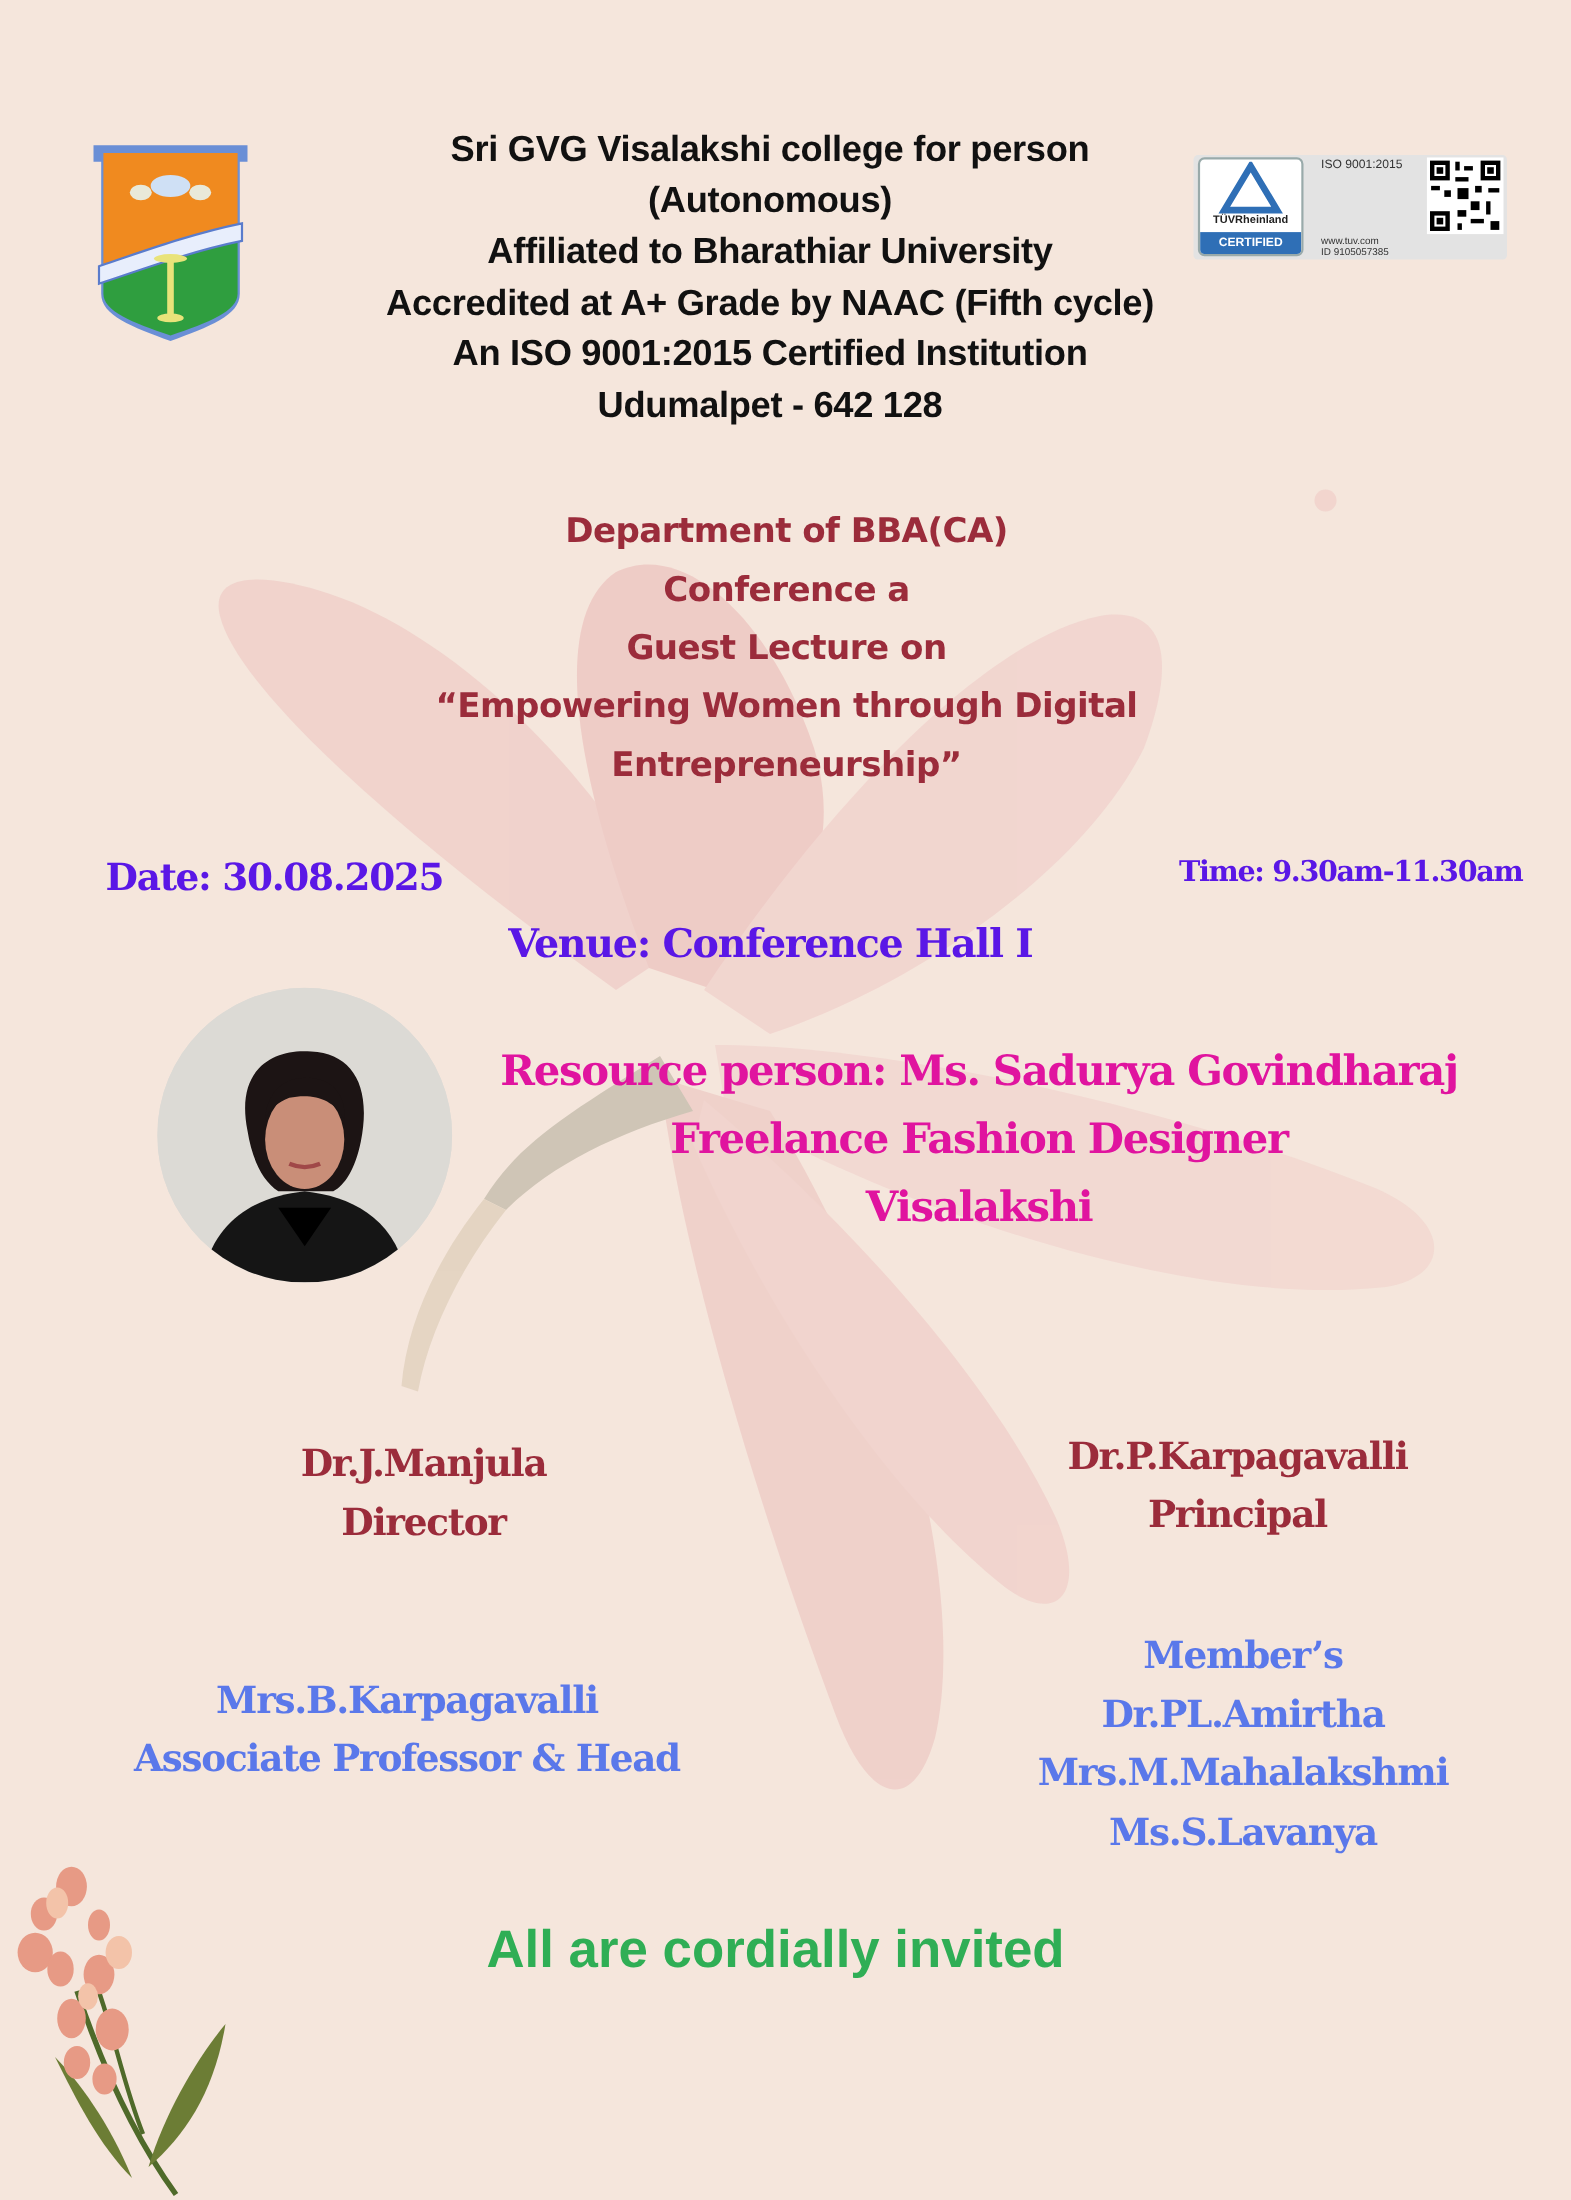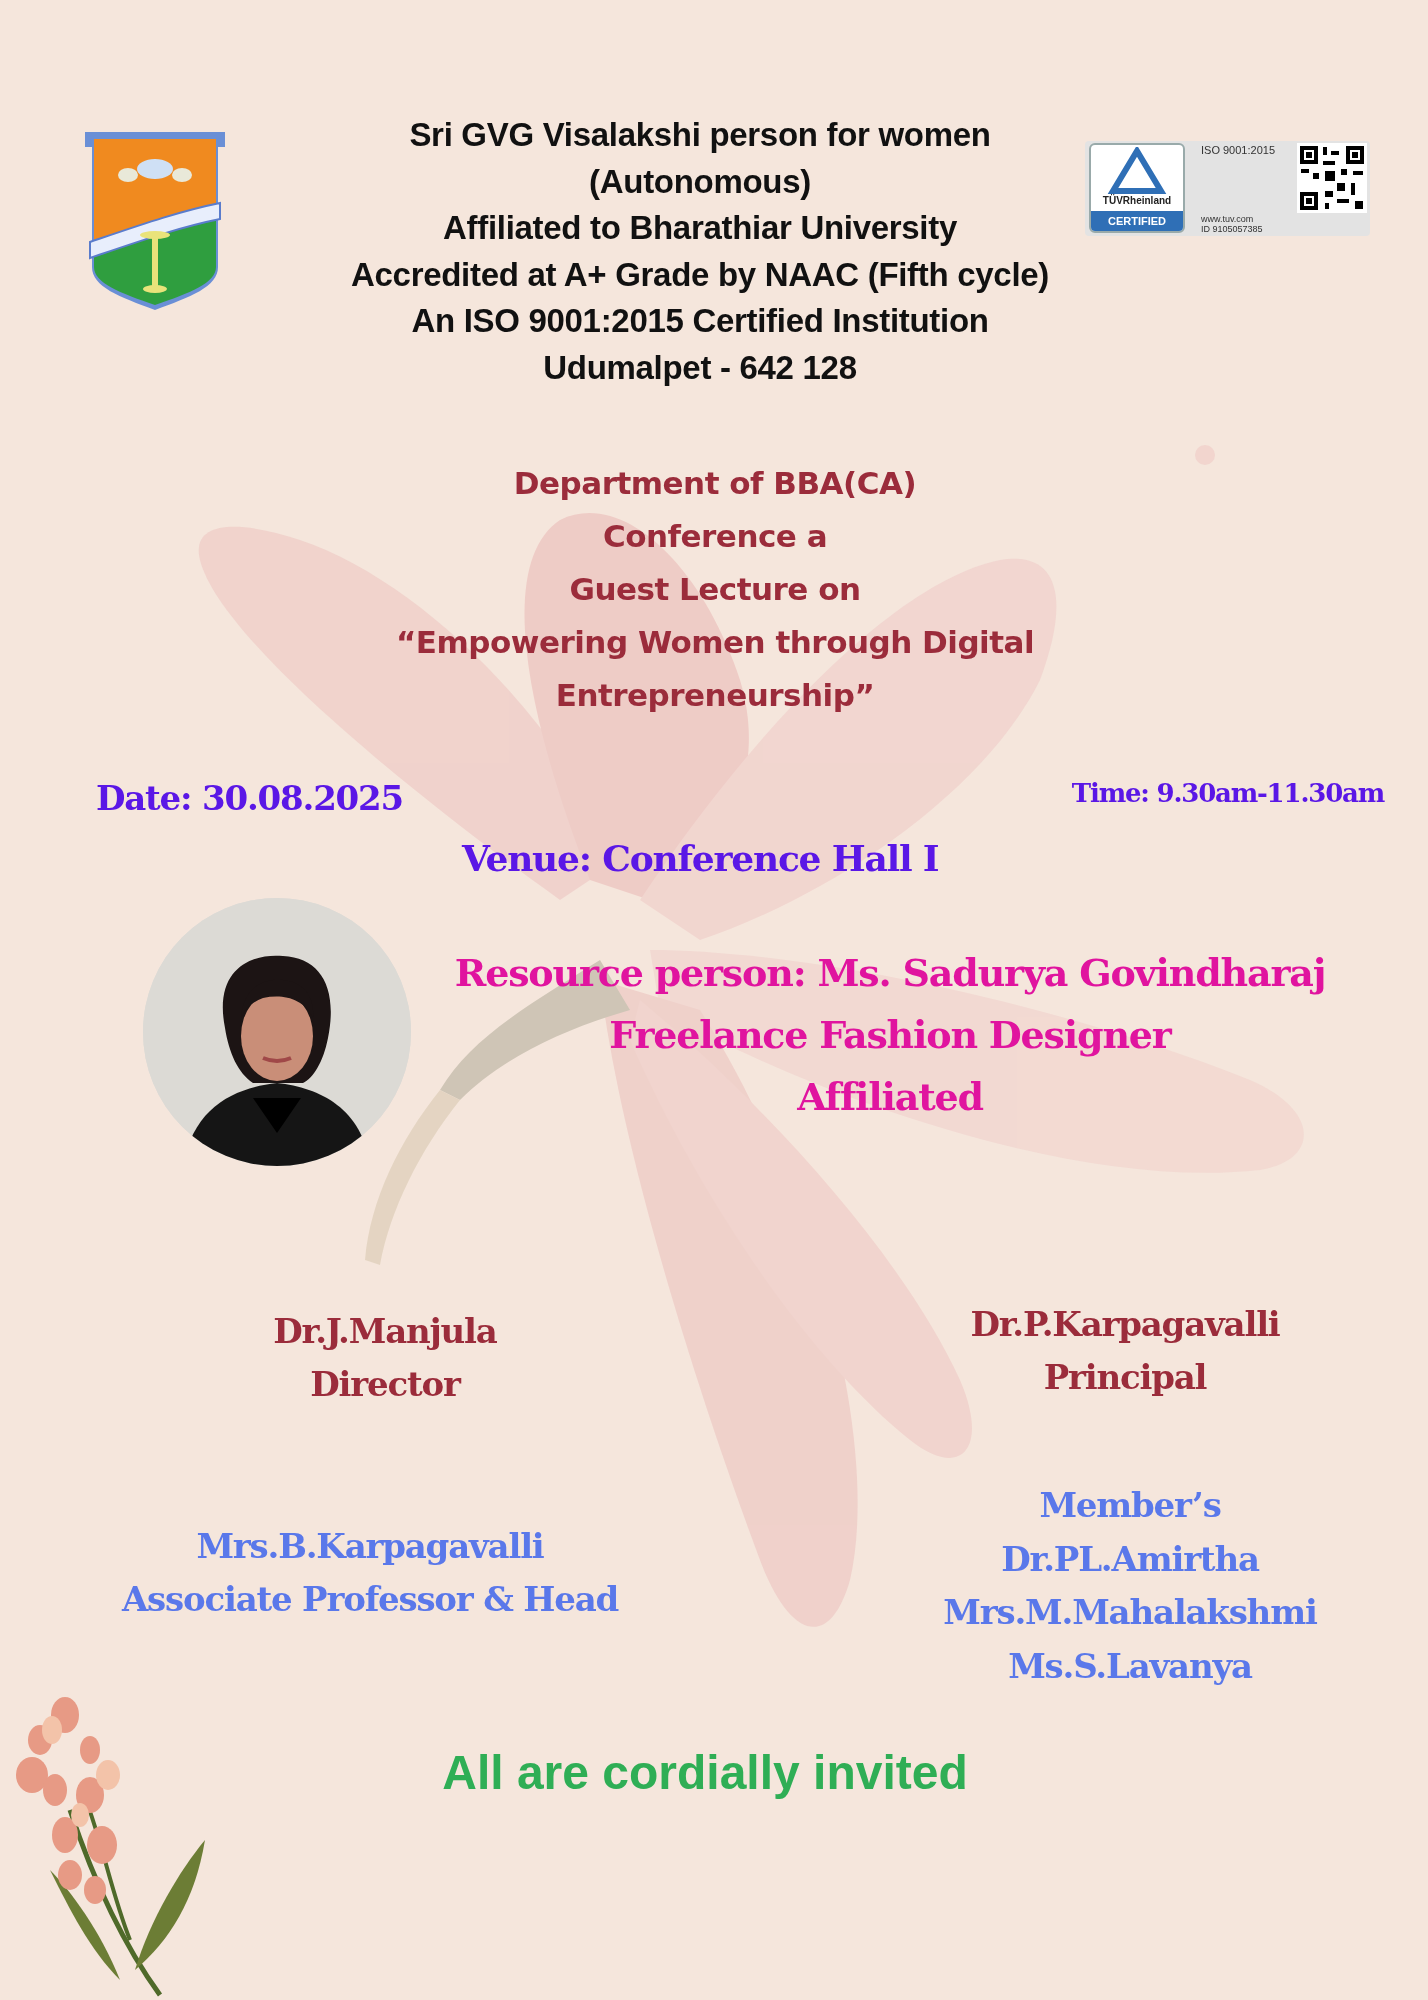--- a/index.html
+++ b/index.html
@@ -54,21 +54,21 @@
   <path d="M10 115 C60 98 100 84 140 76 L140 92 C100 100 60 114 10 131 Z" fill="#e8eefc" stroke="#5a7ccc" stroke-width="2"></path>
   <ellipse cx="75" cy="42" rx="18" ry="10" fill="#cfe0f5"></ellipse>
   <ellipse cx="48" cy="48" rx="10" ry="7" fill="#e9e9d9"></ellipse>
   <ellipse cx="102" cy="48" rx="10" ry="7" fill="#e9e9d9"></ellipse>
   <rect x="72" y="110" width="6" height="52" fill="#e9e37a"></rect>
   <ellipse cx="75" cy="108" rx="15" ry="4" fill="#e9e37a"></ellipse>
   <ellipse cx="75" cy="162" rx="12" ry="4" fill="#e9e37a"></ellipse>
 </svg>
 
 <div class="header">
-  <div>Sri GVG Visalakshi person for women</div>
+  <div>Sri GVG Visalakshi college for person</div>
   <div>(Autonomous)</div>
   <div>Affiliated to Bharathiar University</div>
   <div>Accredited at A+ Grade by NAAC (Fifth cycle)</div>
   <div>An ISO 9001:2015 Certified Institution</div>
   <div>Udumalpet - 642 128</div>
 </div>
 
 <div class="cert">
   <div class="cert-tuv">
     <svg width="92" height="50" viewBox="0 0 92 50" style="position:absolute;left:0;top:2px;">
@@ -130,21 +130,21 @@
     <path d="M82 130 C70 70 110 55 140 58 C178 60 195 90 185 140 C180 165 170 180 160 185 L110 185 C95 175 86 155 82 130 Z" fill="#1c1414"></path>
     <ellipse cx="134" cy="138" rx="36" ry="45" fill="#c98e78"></ellipse>
     <path d="M98 120 C100 90 120 80 140 82 C160 84 172 98 170 120 C160 100 140 96 120 100 C110 104 102 110 98 120 Z" fill="#1c1414"></path>
     <path d="M120 160 Q134 166 148 160" stroke="#a04848" stroke-width="4" fill="none"></path>
   </svg>
 </div>
 
 <div class="resource slab">
   <div>Resource person: Ms. Sadurya Govindharaj</div>
   <div>Freelance Fashion Designer</div>
-  <div>Affiliated</div>
+  <div>Visalakshi</div>
 </div>
 
 <div class="abs slab dir">
   <div>Dr.J.Manjula</div>
   <div>Director</div>
 </div>
 <div class="abs slab prin">
   <div>Dr.P.Karpagavalli</div>
   <div>Principal</div>
 </div>

